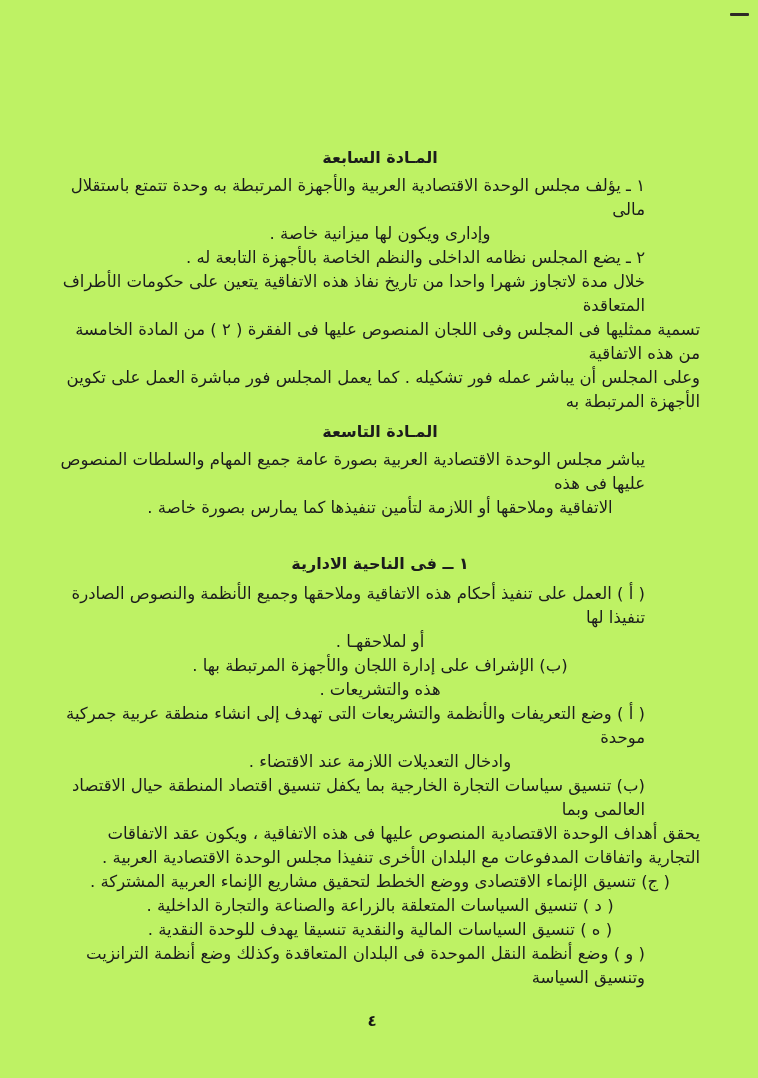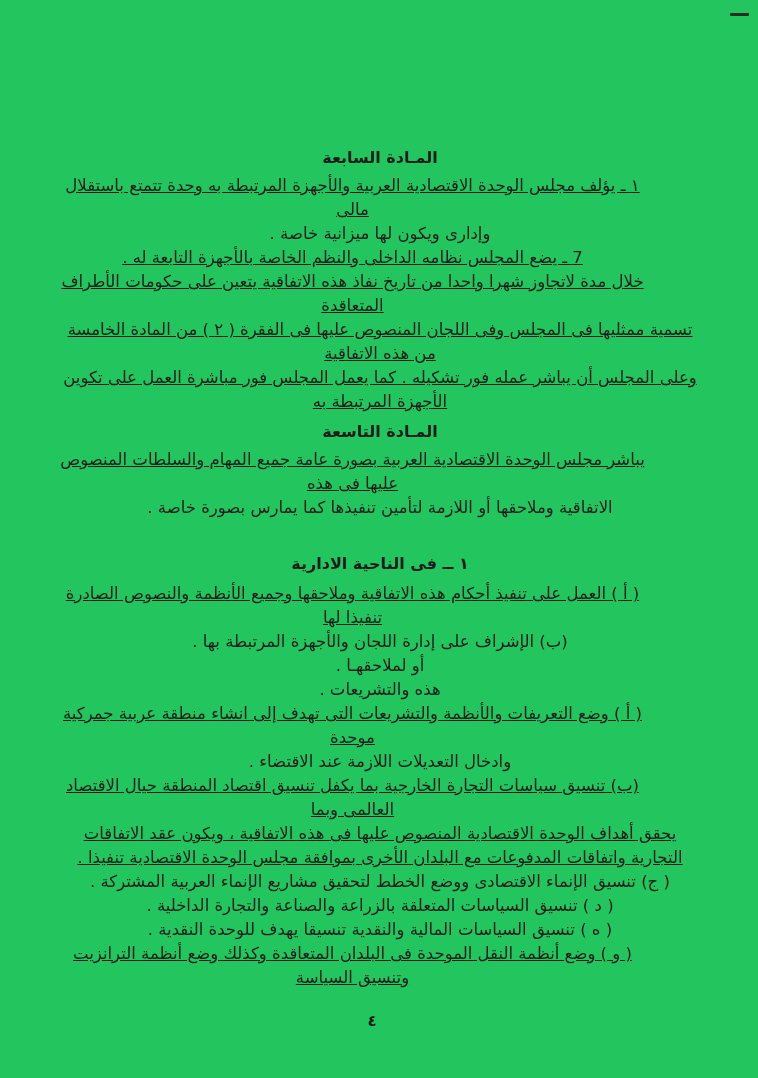--- a/index.html
+++ b/index.html
@@ -11,21 +11,21 @@
     width: 758px;
     height: 1078px;
     position: relative;
     overflow: hidden;
     font-family: "DejaVu Sans", sans-serif;
     color: #1c1c1c;
   }
   .page {
     position: absolute;
     inset: 0;
-    background: #22c55e;
+    background: #bef264;
     padding-left: 20px;
   }
   .scan-mark {
     position: absolute;
     top: 13px;
     right: 9px;
     width: 19px;
     height: 3px;
     background: #2e2a26;
     border-radius: 1px;
@@ -53,21 +53,21 @@
     text-align: center;
     font-size: 16px;
     line-height: 24px;
     margin: 32px 0 6px 0;
   }
   .line {
     font-size: 16.5px;
     line-height: 24px;
     letter-spacing: 0.2px;
   }
-  .al-right { text-align: center; text-decoration: underline; }
+  .al-right { text-align: right; }
   .al-center { text-align: center; }
   .ind { padding-right: 55px; }
   .page-number {
     position: absolute;
     top: 1012px;
     left: 0;
     width: 744px;
     text-align: center;
     font-size: 15px;
     font-weight: bold;
@@ -76,36 +76,36 @@
 </style>
 </head>
 <body>
 
 <div class="page">
   <div class="scan-mark"></div>
   <div class="doc">
       <div class="blk title">المـادة السابعة</div>
       <div class="blk line al-right ind">١ ـ يؤلف مجلس الوحدة الاقتصادية العربية والأجهزة المرتبطة به وحدة تتمتع باستقلال مالى</div>
       <div class="blk line al-center">وإدارى ويكون لها ميزانية خاصة .</div>
-      <div class="blk line al-right ind">7 ـ يضع المجلس نظامه الداخلى والنظم الخاصة بالأجهزة التابعة له .</div>
+      <div class="blk line al-right ind">٢ ـ يضع المجلس نظامه الداخلى والنظم الخاصة بالأجهزة التابعة له .</div>
       <div class="blk line al-right ind">خلال مدة لاتجاوز شهرا واحدا من تاريخ نفاذ هذه الاتفاقية يتعين على حكومات الأطراف المتعاقدة</div>
       <div class="blk line al-right">تسمية ممثليها فى المجلس وفى اللجان المنصوص عليها فى الفقرة ( ٢ ) من المادة الخامسة من هذه الاتفاقية</div>
       <div class="blk line al-right">وعلى المجلس أن يباشر عمله فور تشكيله . كما يعمل المجلس فور مباشرة العمل على تكوين الأجهزة المرتبطة به</div>
       <div class="blk title">المـادة التاسعة</div>
       <div class="blk line al-right ind">يباشر مجلس الوحدة الاقتصادية العربية بصورة عامة جميع المهام والسلطات المنصوص عليها فى هذه</div>
       <div class="blk line al-center">الاتفاقية وملاحقها أو اللازمة لتأمين تنفيذها كما يمارس بصورة خاصة .</div>
       <div class="blk section-header">١ ــ فى الناحية الادارية</div>
       <div class="blk line al-right ind">( أ ) العمل على تنفيذ أحكام هذه الاتفاقية وملاحقها وجميع الأنظمة والنصوص الصادرة تنفيذا لها</div>
+      <div class="blk line al-center">أو لملاحقهـا .</div>
       <div class="blk line al-center">(ب) الإشراف على إدارة اللجان والأجهزة المرتبطة بها .</div>
-      <div class="blk line al-center">أو لملاحقهـا .</div>
       <div class="blk line al-center">هذه والتشريعات .</div>
       <div class="blk line al-right ind">( أ ) وضع التعريفات والأنظمة والتشريعات التى تهدف إلى انشاء منطقة عربية جمركية موحدة</div>
       <div class="blk line al-center">وادخال التعديلات اللازمة عند الاقتضاء .</div>
       <div class="blk line al-right ind">(ب) تنسيق سياسات التجارة الخارجية بما يكفل تنسيق اقتصاد المنطقة حيال الاقتصاد العالمى وبما</div>
       <div class="blk line al-right">يحقق أهداف الوحدة الاقتصادية المنصوص عليها فى هذه الاتفاقية ، ويكون عقد الاتفاقات</div>
-      <div class="blk line al-right">التجارية واتفاقات المدفوعات مع البلدان الأخرى بموافقة مجلس الوحدة الاقتصادية تنفيذا .</div>
+      <div class="blk line al-right">التجارية واتفاقات المدفوعات مع البلدان الأخرى تنفيذا مجلس الوحدة الاقتصادية العربية .</div>
       <div class="blk line al-center">( ج) تنسيق الإنماء الاقتصادى ووضع الخطط لتحقيق مشاريع الإنماء العربية المشتركة .</div>
       <div class="blk line al-center">( د ) تنسيق السياسات المتعلقة بالزراعة والصناعة والتجارة الداخلية .</div>
       <div class="blk line al-center">( ه ) تنسيق السياسات المالية والنقدية تنسيقا يهدف للوحدة النقدية .</div>
       <div class="blk line al-right ind">( و ) وضع أنظمة النقل الموحدة فى البلدان المتعاقدة وكذلك وضع أنظمة الترانزيت وتنسيق السياسة</div>
     </div>
   <div class="page-number">٤</div>
 </div>
 
 </body></html>

